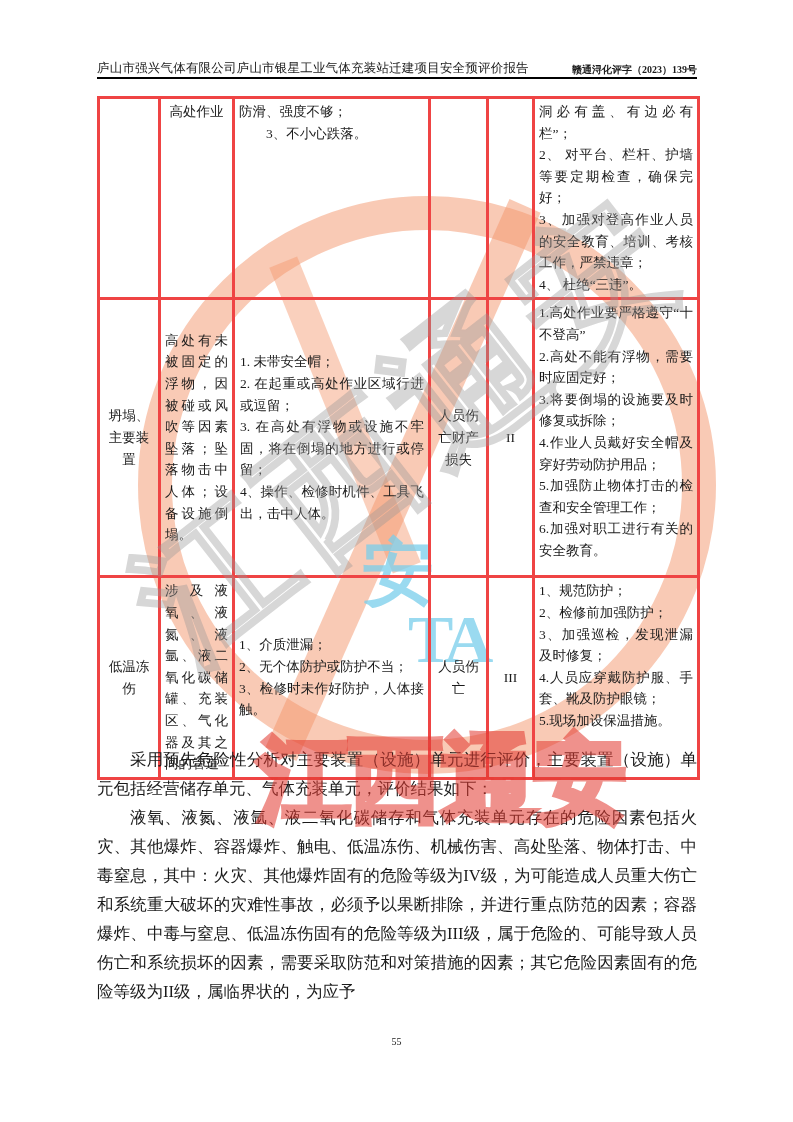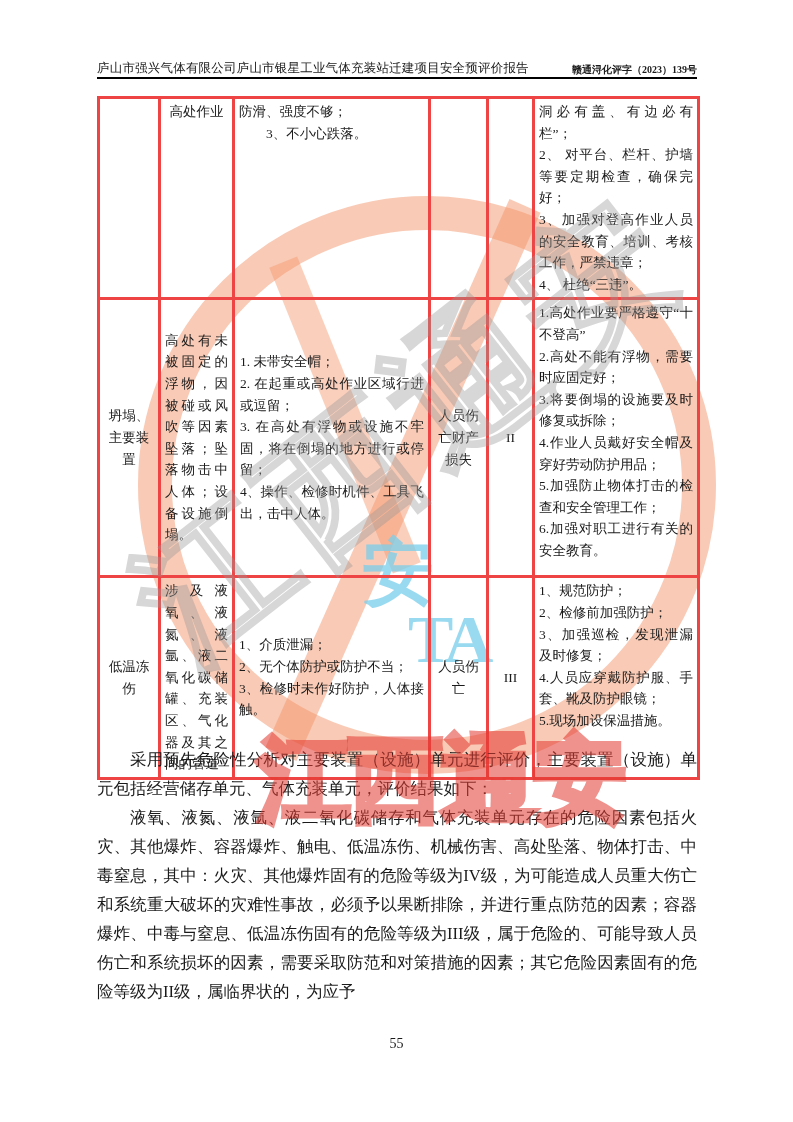--- a/index.html
+++ b/index.html
@@ -32,21 +32,21 @@
   tr.r2 td.cause{padding-left:5px;margin-top:41px;}
   
   .bodytext{
     position:absolute;left:97px;top:745px;width:600px;z-index:2;
     font-size:16.5px;line-height:29px;text-align:justify;
   }
   .bodytext p{margin:0;text-indent:2em;}
   
   .pageno{
     position:absolute;left:0;top:1036px;width:793px;text-align:center;
-    font-size:14px;z-index:2;
+    font-size:10px;z-index:2;
   }
   
   .wm{position:absolute;pointer-events:none;}
   .wm-ring{
     left:138px;top:196px;width:510px;height:510px;border-radius:50%;
     border:34px solid rgba(243,150,108,0.50);z-index:1;
   }
   .wm-bar1{
     left:386px;top:180px;width:34px;height:600px;
     background:rgba(243,150,108,0.50);transform:rotate(24deg);z-index:1;

